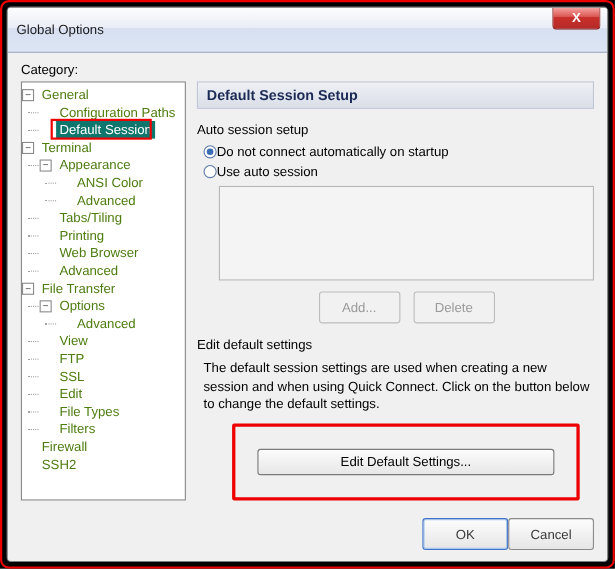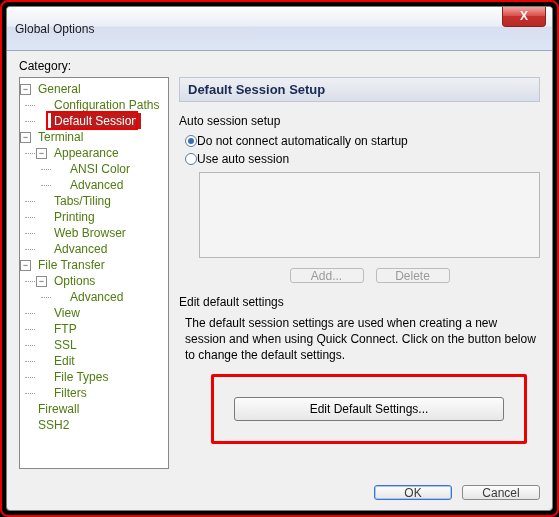--- a/index.html
+++ b/index.html
@@ -82,21 +82,21 @@
     margin-right:4px;
     font-size:9px; line-height:9px;
     text-align:center; color:#404040;
     flex:0 0 auto;
   }
   .no-toggle { width:11px; height:11px; margin-right:4px; flex:0 0 auto; }
   .label {
     padding:0 3px; color:#4d7c0f;
   }
   .selected .label {
-    background:#b91c1c; color:#fff;
+    background:#0f766e; color:#fff;
   }
   .red-box {
     position:absolute;
     border:2px solid #e00;
     pointer-events:none;
   }
   .tree li .children { padding-left:16px; }
   .tree .row::before {
     content:""; position:absolute; left:-11px; top:8px;
     width:10px; border-top:1px dotted #a0a0a0;
@@ -128,21 +128,21 @@
     margin:6px 0 0 20px;
     height:86px;
     border:1px solid #b7b7b7;
     background:#f4f4f4;
   }
   .btn-row {
     display:flex; gap:12px; justify-content:center;
     margin:10px 0 0 20px;
   }
   .btn {
-    min-width:74px; height:15px;
+    min-width:74px; height:29px;
     border:1px solid #8a8a8a;
     background:linear-gradient(to bottom,#fdfdfd,#e6e6e6);
     border-radius:3px;
     font-size:12px; font-family:inherit;
     color:#3a3a3a;
     padding:0 14px;
     cursor:default;
   }
   .btn.disabled { color:#9a9a9a; border-color:#bcbcbc; background:#f1f1f1;}
   .desc { margin:4px 0 10px 6px; line-height:1.35; }
@@ -155,21 +155,21 @@
   }
   .big-btn {
     width:270px; height:24px;
     border:1px solid #7a7a7a;
     background:linear-gradient(to bottom,#fcfcfc,#e7e7e7);
     border-radius:3px;
     font-size:12px; font-family:inherit;
   }
   
   .bottom-row {
-    display:flex; gap:10px; justify-content:flex-end;
+    display:flex; justify-content:flex-end;
     padding:6px 12px 10px 0;
   }
   .bottom-row .btn { min-width:78px; }
   .btn.default { border:1px solid #3f74c7; box-shadow:0 0 0 1px #a8c7ef inset;}
 </style>
 </head>
 <body>
 
 <div class="outer-red">
   <div class="window">

